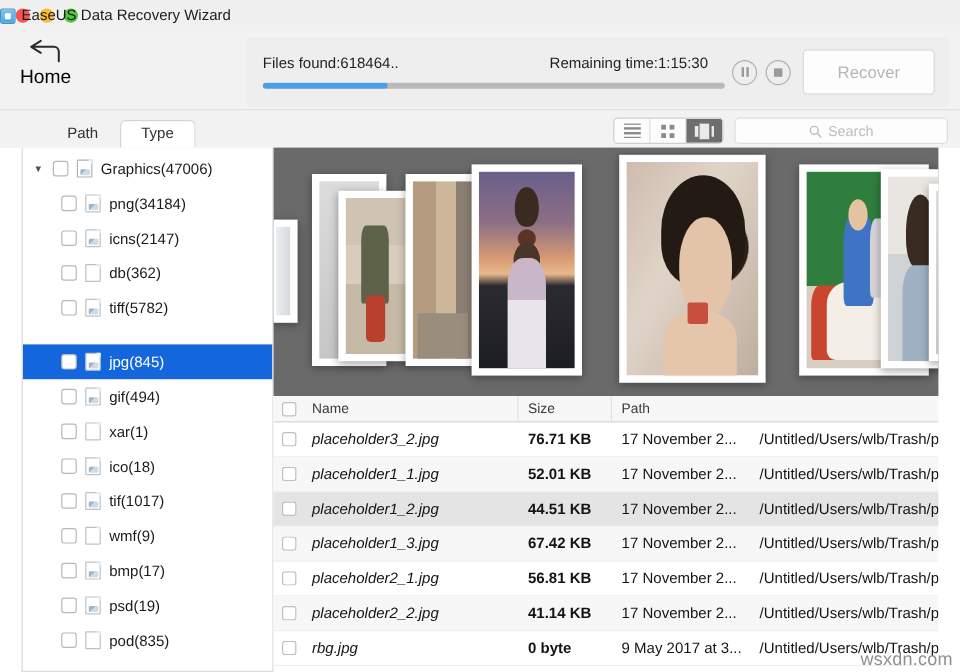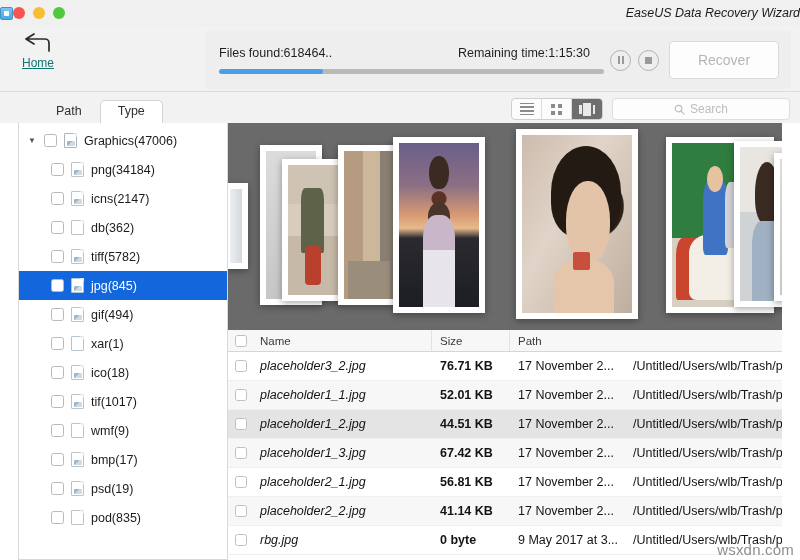--- a/index.html
+++ b/index.html
@@ -24,22 +24,22 @@
     display: flex; align-items: center;
     position: relative;
   }
   .traffic { display: flex; gap: 8px; padding-left: 13px; align-items: center; }
   .dot { width: 12px; height: 12px; border-radius: 50%; display:block; }
   .dot.red { background: #f6564f; }
   .dot.yellow { background: #f9bd34; }
   .dot.green { background: #4fc83c; }
   .title-center {
     position: absolute; left: 0; right: 0; top: 0; bottom: 0;
-    display: flex; align-items: center; justify-content: space-between;
-    gap: 5px; pointer-events: none; font-style: italic;
+    display: flex; align-items: center; justify-content: flex-start;
+    gap: 5px; pointer-events: none;
   }
   .app-icon {
     width: 13px; height: 13px; border-radius: 2px;
     background: linear-gradient(#7ec4ef, #4aa8e0);
     border: 1px solid #3d93c9;
     position: relative; display:inline-block;
   }
   .app-icon::after {
     content: ""; position: absolute; left: 3px; top: 3px;
     width: 5px; height: 5px; background: #fff; border-radius:1px;
@@ -52,21 +52,21 @@
     background: #f2f2f2;
     display: flex; align-items: flex-start;
     border-bottom: 1px solid #dcdcdc;
     position: relative;
   }
   .home-btn {
     width: 76px; padding-top: 6px;
     display: flex; flex-direction: column; align-items: center; gap: 2px;
     cursor: default;
   }
-  .home-label { font-size: 12px; color: #0f766e; text-decoration: underline; }
+  .home-label { font-size: 16px; color: #000000; }
 
   .progress-panel {
     position: absolute; left: 205px; top: 5px;
     width: 586px; height: 58px;
     background: #eeeeee;
     border-radius: 4px;
     display: flex; align-items: center;
   }
   .progress-left { flex: 1; padding: 0 0 0 14px; }
   .prog-row { display: flex; align-items: flex-end; }
@@ -152,21 +152,21 @@
     margin-left: 18px; margin-right: 0;
     overflow: hidden;
   }
   .tree { padding-top: 3px; }
   .tnode {
     height: 29px; display: flex; align-items: center;
     gap: 7px; padding-left: 9px; cursor: default;
     font-size: 12.5px; color: #1b1b1b;
   }
   .tnode.child { padding-left: 32px; }
-  .tnode.selected { background: #1466dc; color: #ffffff; }
+  .tnode.selected { background: #1466dc; color: #ffffff; margin-top: 16px; }
   .twist {
     width: 9px; font-size: 8px; color: #555; line-height: 1;
     display: inline-block;
   }
   .cbox {
     width: 13px; height: 13px; flex: 0 0 13px;
     border: 1px solid #b8b8b8; border-radius: 2.5px; background: #fff;
   }
   .fileicon {
     width: 13px; height: 15px; flex: 0 0 13px; position: relative;

